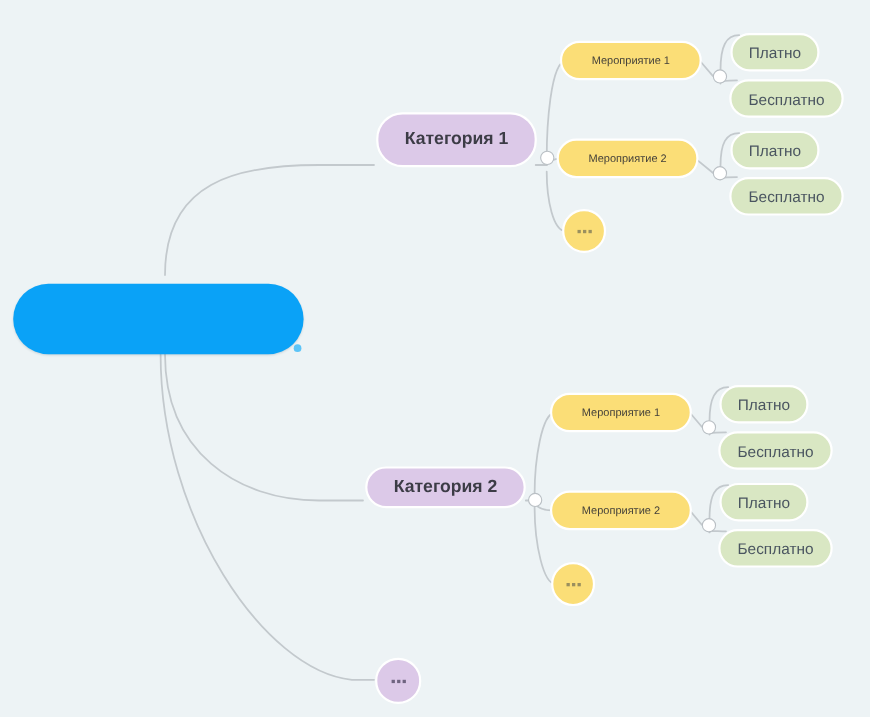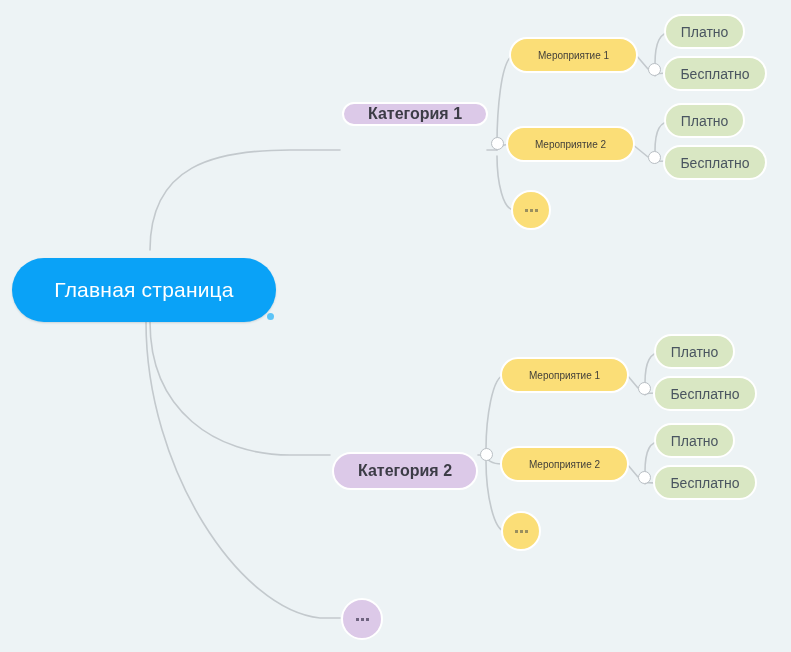--- a/index.html
+++ b/index.html
@@ -67,20 +67,21 @@
     font-size: 10px;
     border: 2px solid #ffffff;
   }
   
   .node-leaf {
     background: #d9e7c3;
     color: #4a5560;
     border-radius: 20px;
     font-size: 14px;
     border: 2px solid #ffffff;
+    margin-top: 16px;
   }
   
   .node-ellipsis {
     border-radius: 24px;
     border: 2px solid #ffffff;
   }
   .node-ellipsis.yellow { background: #fbde77; }
   .node-ellipsis.purple { background: #dcc9e8; }
   .dots {
     display: flex;
@@ -145,25 +146,24 @@
       <path d="M645,383 C645,362 650,352 662,352"></path>
       <path d="M645,395 C645,393 650,393 660,393"></path>
 
       <path d="M627,464 L638,477"></path>
       <path d="M645,472 C645,450 650,441 662,441"></path>
       <path d="M645,484 C645,482 650,483 660,483"></path>
     </g>
   </svg>
 
   <div class="node node-root" style="left:12px; top:258px; width:264px; height:64px;">
-    <span>Главная страница</span>
     <span class="root-dot" style="right:2px; bottom:2px;"></span>
   </div>
 
-  <div class="node node-cat" style="left:342px; top:102px; width:146px; height:24px;">
+  <div class="node node-cat" style="left:342px; top:102px; width:146px; height:50px;">
     <span>Категория 1</span>
   </div>
   <div class="knob" style="left:491px; top:137px;"></div>
 
   <div class="node node-ev" style="left:509px; top:37px; width:129px; height:36px;">
     <span>Мероприятие 1</span>
   </div>
   <div class="knob" style="left:648px; top:63px;"></div>
   <div class="node node-leaf" style="left:664px; top:14px; width:81px; height:35px;">
     <span>Платно</span>
@@ -184,21 +184,21 @@
   </div>
 
   <div class="node node-ellipsis yellow" style="left:511px; top:190px; width:40px; height:40px;">
     <span class="dots">
         <i></i>
         <i></i>
         <i></i>
       </span>
   </div>
 
-  <div class="node node-cat" style="left:332px; top:424px; width:146px; height:38px;margin-top:28px;">
+  <div class="node node-cat" style="left:332px; top:424px; width:146px; height:38px;">
     <span>Категория 2</span>
   </div>
   <div class="knob" style="left:480px; top:448px;"></div>
 
   <div class="node node-ev" style="left:500px; top:357px; width:129px; height:36px;">
     <span>Мероприятие 1</span>
   </div>
   <div class="knob" style="left:638px; top:382px;"></div>
   <div class="node node-leaf" style="left:654px; top:334px; width:81px; height:35px;">
     <span>Платно</span>

